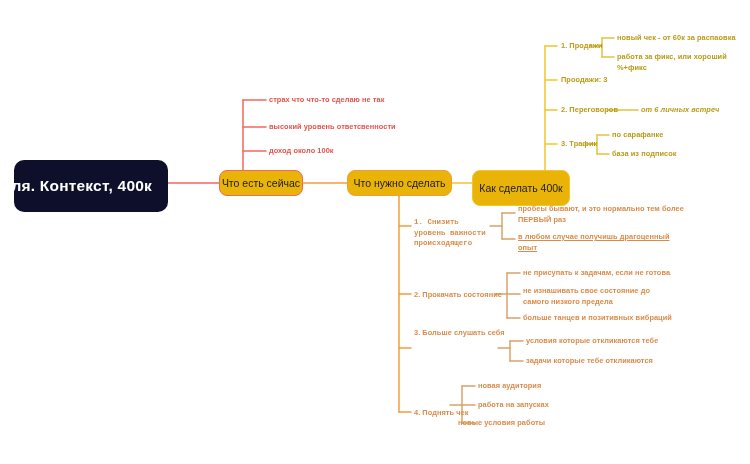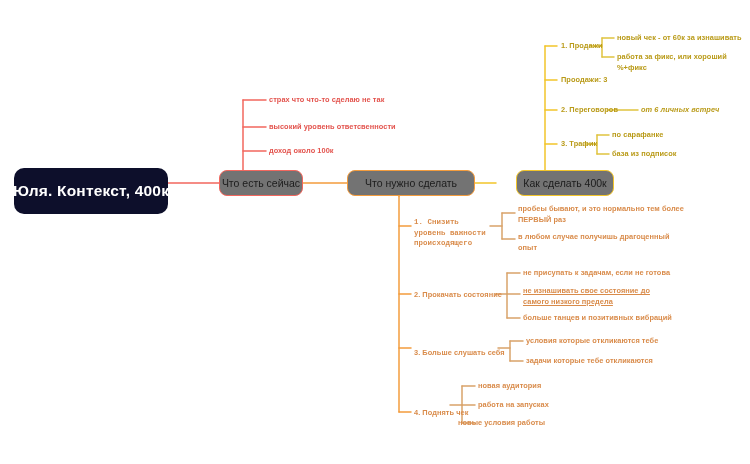--- a/index.html
+++ b/index.html
@@ -38,21 +38,21 @@
     background: #0d0f2b;
     color: #ffffff;
     border-radius: 10px;
     font-size: 15.5px;
     font-weight: bold;
     letter-spacing: .2px;
     padding: 0 16px;
   }
 
   .box-node {
-    background: #737373;
+    background: #eab308;
     border-radius: 8px;
     border: 1.6px solid #f2675e;
     color: #1c1c1c;
     font-size: 10.5px;
     padding: 0 10px;
   }
   .box-node.orange { border-color: #f39c3d; }
   .box-node.yellow { border-color: #f2c52a; }
 
   
@@ -130,63 +130,63 @@
 
       <path d="M607,110 L638,110" stroke="#e0c33f"></path>
 
       <path d="M597,135 L597,154" stroke="#e0c33f"></path>
       <path d="M597,135 L609,135" stroke="#e0c33f"></path>
       <path d="M597,154 L609,154" stroke="#e0c33f"></path>
       <path d="M585,144 L597,144" stroke="#e0c33f"></path>
     </g>
   </svg>
 
-  <div class="node root-node" style="left:14px; top:168px; width:154px; height:46px;">
+  <div class="node root-node" style="left:14px; top:160px; width:154px; height:52px;justify-content:flex-end;">
     <span>Юля. Контекст, 400к</span>
   </div>
 
   <div class="node box-node" style="left:219px; top:170px; width:84px; height:26px;">
     <span>Что есть сейчас</span>
   </div>
 
-  <div class="node box-node orange" style="left:347px; top:170px; width:128px; height:26px;">
+  <div class="node box-node orange" style="left:347px; top:170px; width:105px; height:26px;">
     <span>Что нужно сделать</span>
   </div>
 
-  <div class="node box-node yellow" style="left:516px; top:170px; width:98px; height:26px;">
+  <div class="node box-node yellow" style="left:472px; top:170px; width:98px; height:36px;">
     <span>Как сделать 400к</span>
   </div>
 
   <div class="leaf red" style="left:269px; top:95px;">страх что что-то сделаю не так</div>
   <div class="leaf red" style="left:269px; top:122px;">высокий уровень ответсвенности</div>
   <div class="leaf red" style="left:269px; top:146px;">доход около 100к</div>
 
   <div class="leaf yellow" style="left:561px; top:41px;">1. Продажи</div>
   <div class="leaf yellow" style="left:561px; top:75px;">Проодажи: 3</div>
   <div class="leaf yellow" style="left:561px; top:105px;">2. Переговоров</div>
   <div class="leaf yellow" style="left:561px; top:139px;">3. Трафик</div>
 
-  <div class="leaf yellow" style="left:617px; top:33px;">новый чек - от 60к за изнашивать</div>
+  <div class="leaf yellow" style="left:617px; top:33px;">новый чек - от 60к за распаовка</div>
   <div class="leaf yellow" style="left:617px; top:52px;">работа за фикс, или хороший %+фикс</div>
 
   <div class="leaf yellow" style="left:641px; top:105px;font-style:italic;">от 6 личных встреч</div>
 
   <div class="leaf yellow" style="left:612px; top:130px;">по сарафанке</div>
   <div class="leaf yellow" style="left:612px; top:149px;">база из подписок</div>
 
   <div class="leaf orange" style="left:414px; top:217px; width:78px;font-family:Liberation Mono, monospace;">1. Снизить уровень важности происходящего</div>
   <div class="leaf orange" style="left:414px; top:290px;">2. Прокачать состояние</div>
-  <div class="leaf orange" style="left:414px; top:348px;">3. Больше слушать себя</div>
+  <div class="leaf orange" style="left:414px; top:328px;">3. Больше слушать себя</div>
   <div class="leaf orange" style="left:414px; top:408px;">4. Поднять чек</div>
 
   <div class="leaf orange" style="left:518px; top:204px; width:172px;">пробеы бывают, и это нормально тем более ПЕРВЫЙ раз</div>
-  <div class="leaf orange" style="left:518px; top:232px; width:160px;">в любом случае получишь драгоценный опыт</div>
+  <div class="leaf orange" style="left:518px; top:232px; width:160px;text-decoration:underline;">в любом случае получишь драгоценный опыт</div>
 
   <div class="leaf orange" style="left:523px; top:268px; width:160px;">не присупать к задачам, если не готова</div>
-  <div class="leaf orange" style="left:523px; top:286px; width:150px;text-decoration:underline;">не изнашивать свое состояние до самого низкого предела</div>
+  <div class="leaf orange" style="left:523px; top:286px; width:150px;">не изнашивать свое состояние до самого низкого предела</div>
   <div class="leaf orange" style="left:523px; top:313px; width:165px;">больше танцев и позитивных вибраций</div>
 
   <div class="leaf orange" style="left:526px; top:336px;">условия которые откликаются тебе</div>
   <div class="leaf orange" style="left:526px; top:356px;">задачи которые тебе откликаются</div>
 
   <div class="leaf orange" style="left:478px; top:381px;">новая аудитория</div>
   <div class="leaf orange" style="left:478px; top:400px;">работа на запусках</div>
   <div class="leaf orange" style="left:458px; top:418px;">новые условия работы</div>
 
 </div>

